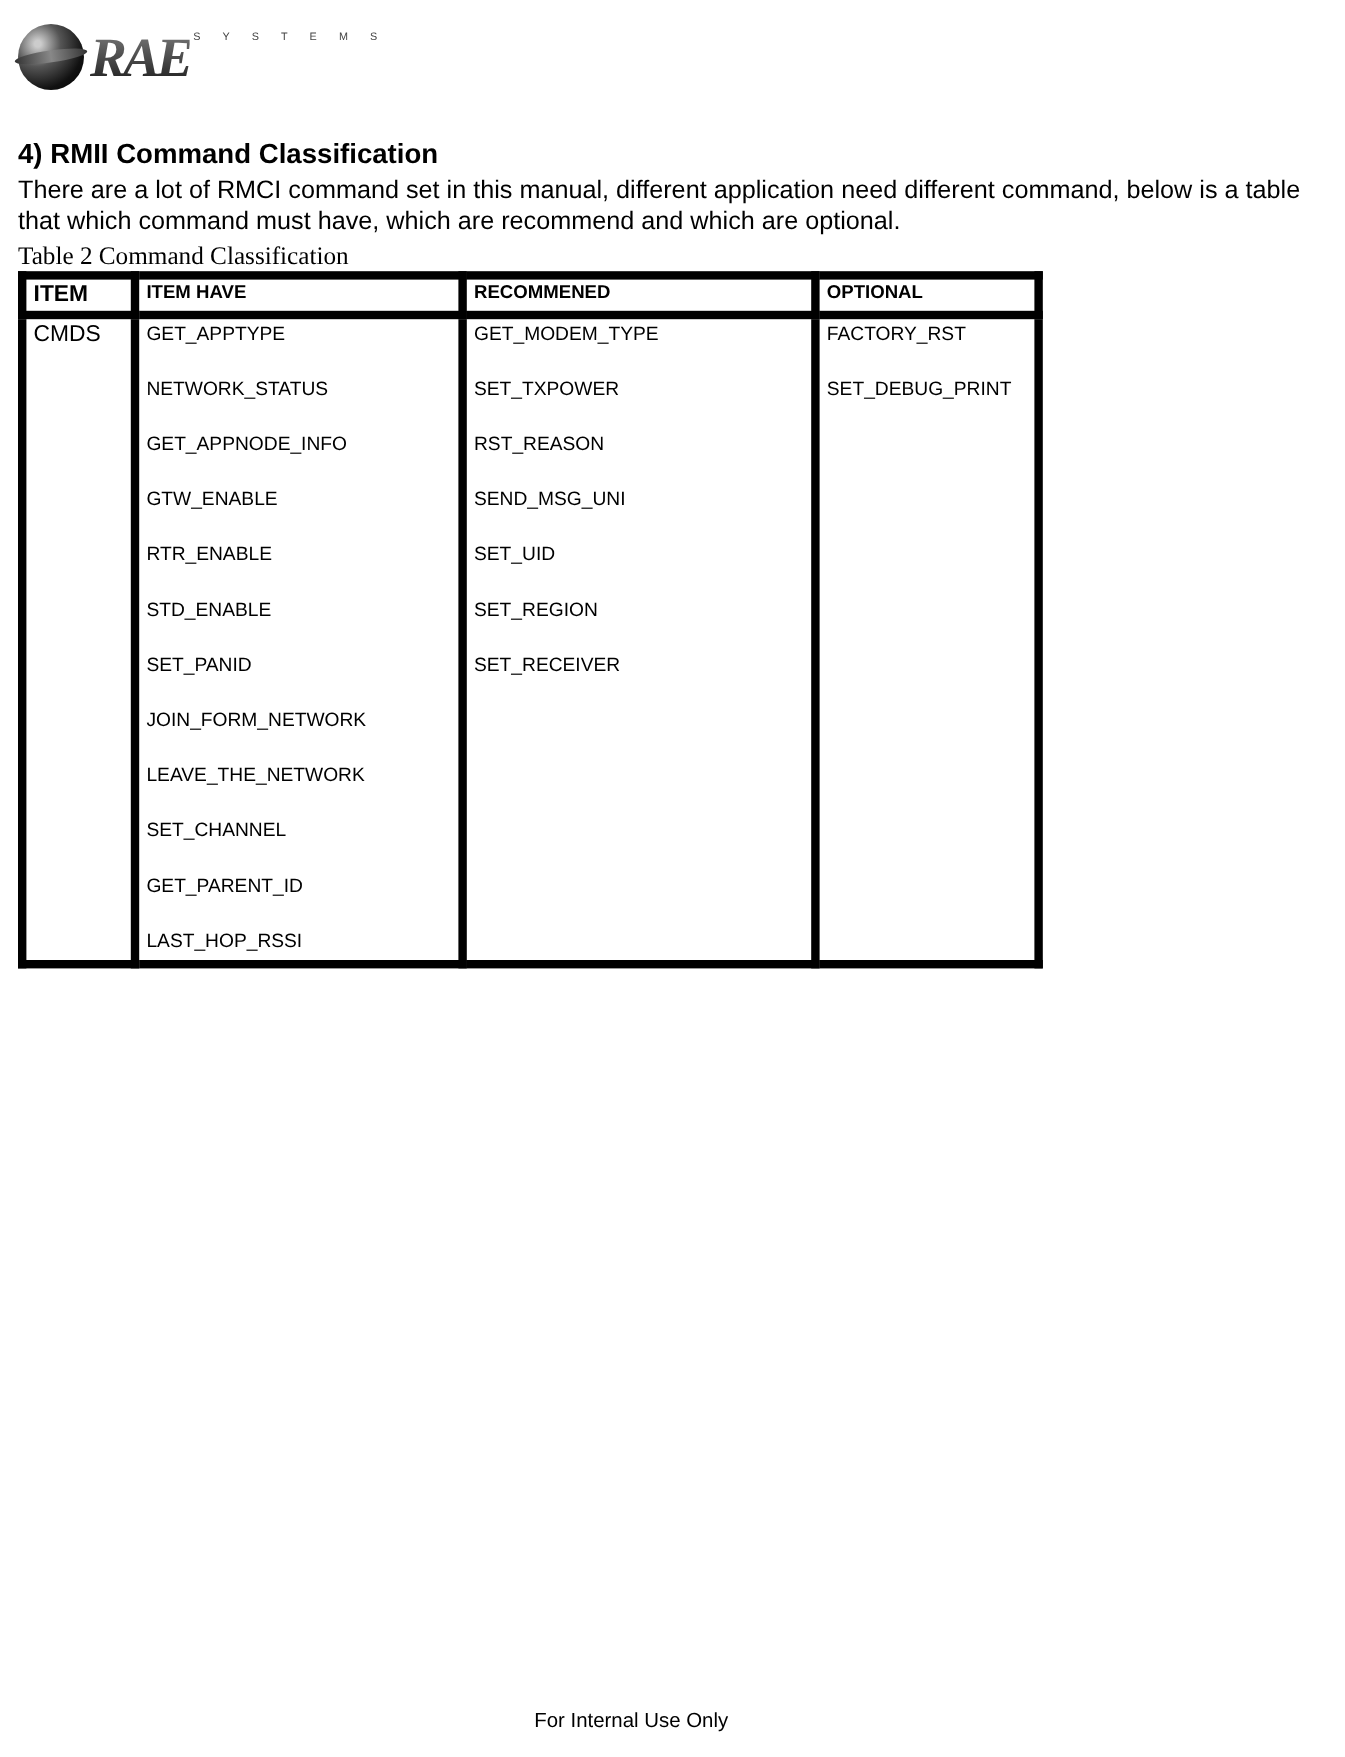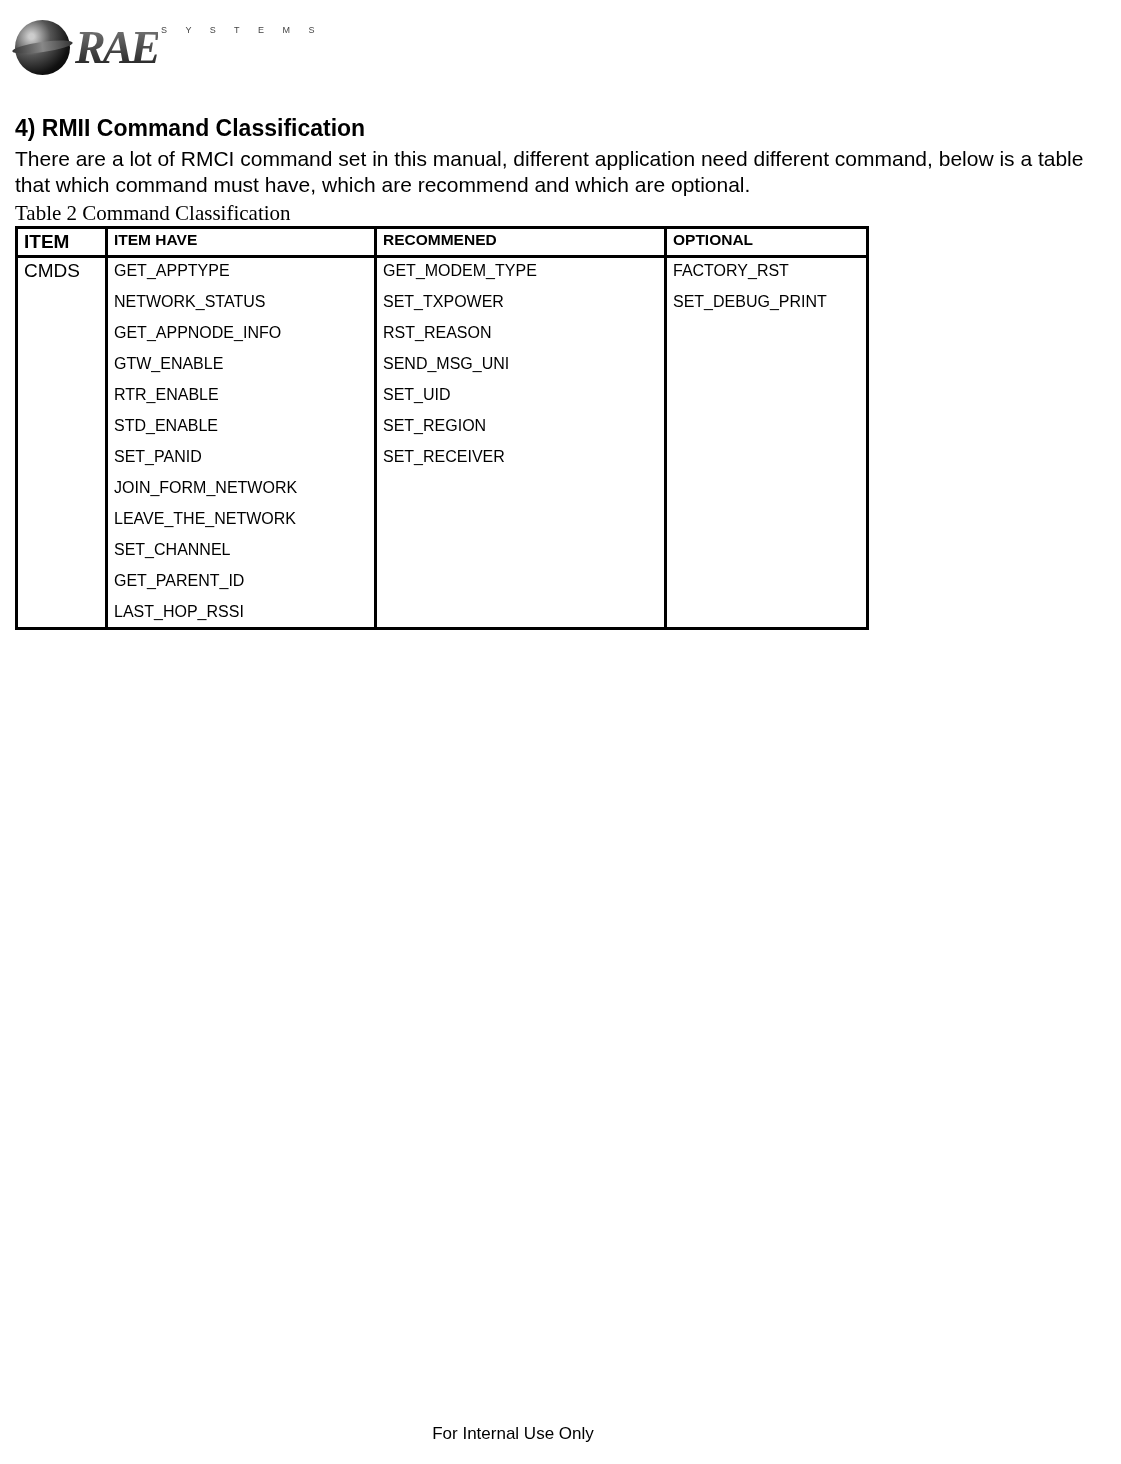--- a/index.html
+++ b/index.html
@@ -78,21 +78,21 @@
       margin: 0;
     }
     table.cmd-table {
       border-collapse: collapse;
       width: 854px;
       margin: 0;
       font-family: Arial, Helvetica, sans-serif;
     }
     table.cmd-table th,
     table.cmd-table td {
-      border: 3px solid #000000;
+      border: 7px solid #000000;
       text-align: left;
       vertical-align: top;
       padding: 2px 6px 2px 6px;
     }
     table.cmd-table th.item-col {
       width: 75px;
       font-size: 19px;
       font-weight: bold;
     }
     table.cmd-table th.header {
@@ -107,30 +107,31 @@
     }
     table.cmd-table td.cmd-cell {
       font-size: 16px;
       vertical-align: top;
       padding-top: 4px;
       padding-bottom: 6px;
     }
     .cmd-list {
       display: flex;
       flex-direction: column;
-      gap: 13px;
+      gap: 28px;
     }
     .footer {
       position: fixed;
       bottom: 20px;
       left: 0;
       width: 1026px;
       text-align: center;
       font-family: Arial, Helvetica, sans-serif;
       font-size: 17px;
+      padding-left: 13px;
     }
   </style>
 </head>
 <body>
 
 <div class="logo-container">
   <div class="logo">
     <div class="logo-sphere"></div>
     <div class="logo-text">
       <div class="logo-rae">RAE</div>

